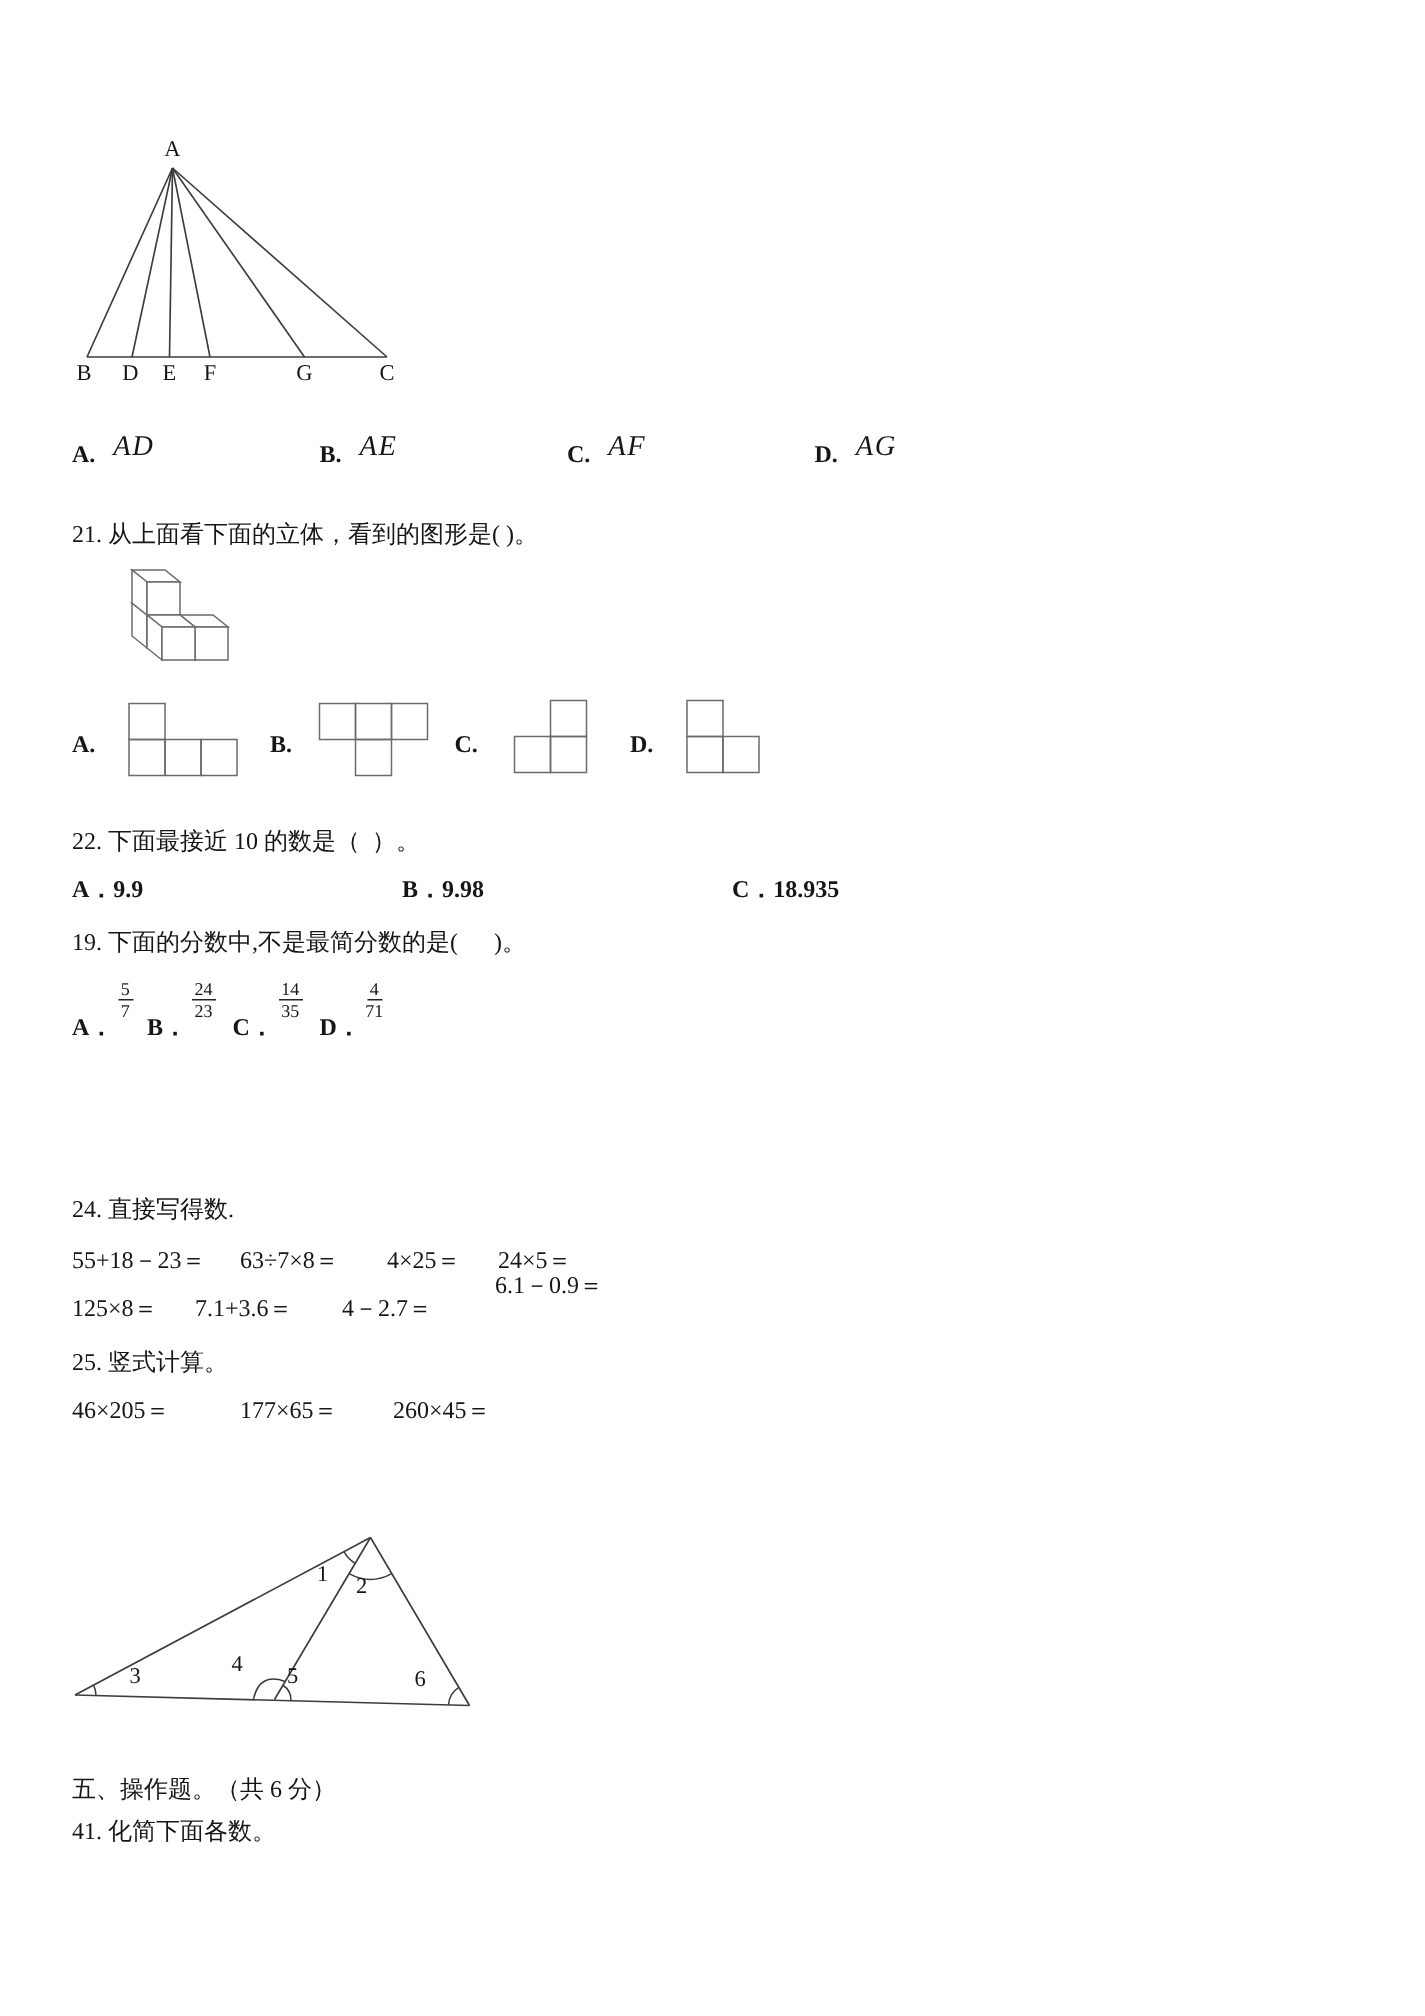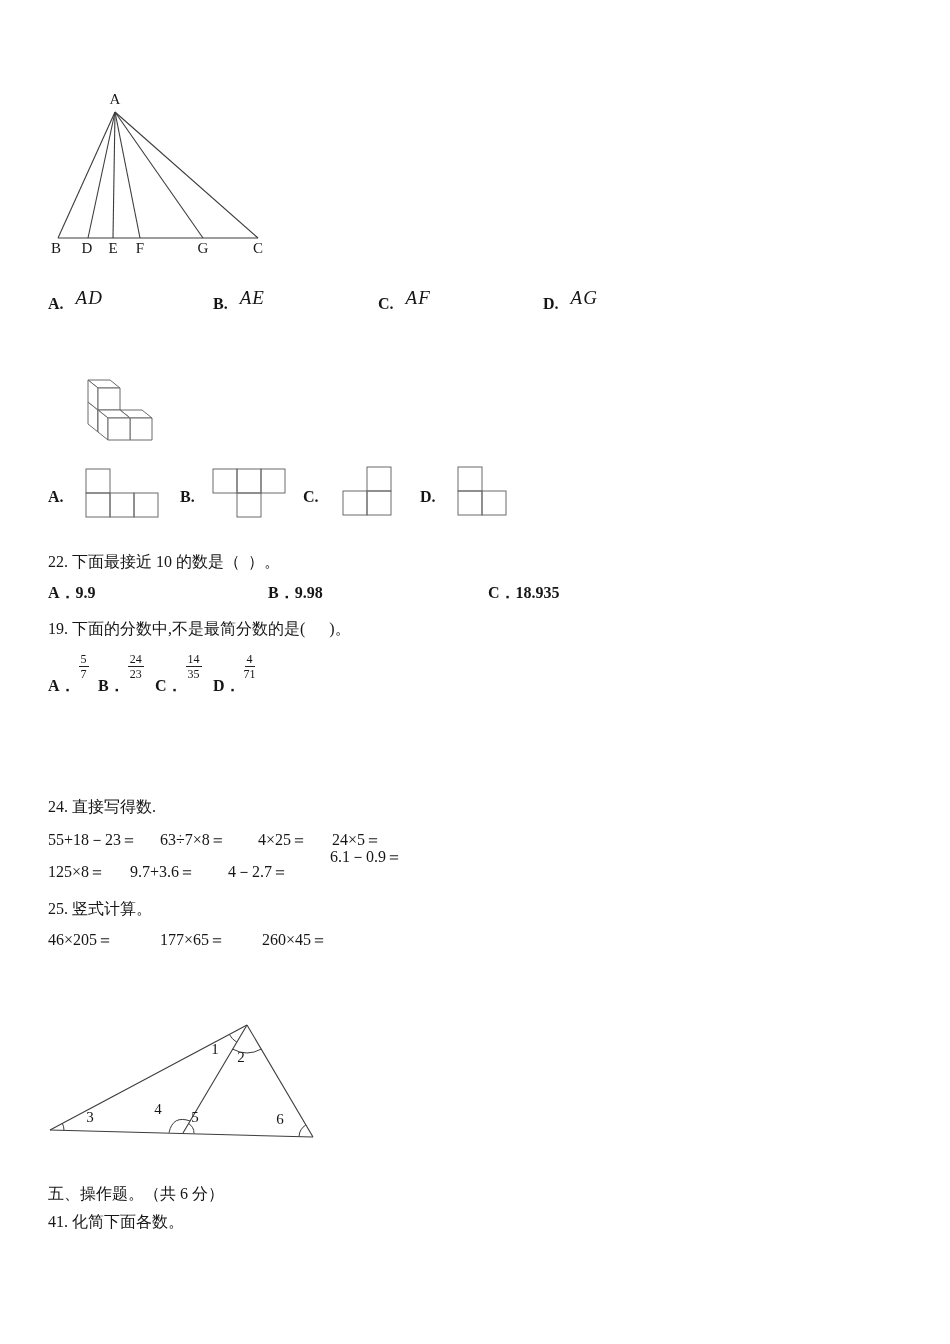--- a/index.html
+++ b/index.html
@@ -62,20 +62,21 @@
   </div>
   <div class="opt" style="left:378px;top:292px">
     <span class="olabel">C.</span>
     <span class="mathvar">AF</span>
   </div>
   <div class="opt" style="left:543px;top:292px">
     <span class="olabel">D.</span>
     <span class="mathvar">AG</span>
   </div>
 
+  <div class="qtext" style="left:48px;top:346px">21. 从上面看下面的立体，看到的图形是( )。</div>
 
   <svg class="abs" style="left:58px;top:378px" width="110" height="66" viewBox="0 0 110 66">
     <g>
       <polygon class="cube-face" points="40,32 30,24 52,24 62,32"></polygon>
       <polygon class="cube-face" points="40,32 30,24 30,46 40,54"></polygon>
       <polygon class="cube-face" points="40,32 62,32 62,54 40,54"></polygon>
     </g>
     <g>
       <polygon class="cube-face" points="40,10 30,2 52,2 62,10"></polygon>
       <polygon class="cube-face" points="40,10 30,2 30,24 40,32"></polygon>
@@ -160,21 +161,21 @@
   </div>
 
   <div class="qtext" style="left:48px;top:796px">24. 直接写得数.</div>
 
   <div class="expr" style="left:48px;top:830px">55+18－23＝</div>
   <div class="expr" style="left:160px;top:830px">63÷7×8＝</div>
   <div class="expr" style="left:258px;top:830px">4×25＝</div>
   <div class="expr" style="left:332px;top:830px">24×5＝</div>
 
   <div class="expr" style="left:48px;top:862px">125×8＝</div>
-  <div class="expr" style="left:130px;top:862px">9.7+3.6＝</div>
+  <div class="expr" style="left:130px;top:862px">7.1+3.6＝</div>
   <div class="expr" style="left:228px;top:862px">4－2.7＝</div>
   <div class="expr" style="left:330px;top:847px">6.1－0.9＝</div>
 
   <div class="qtext" style="left:48px;top:898px">25. 竖式计算。</div>
   <div class="expr" style="left:48px;top:930px">46×205＝</div>
   <div class="expr" style="left:160px;top:930px">177×65＝</div>
   <div class="expr" style="left:262px;top:930px">260×45＝</div>
 
 
   <svg class="abs" style="left:40px;top:1012px" width="290" height="140" viewBox="0 0 290 140">

